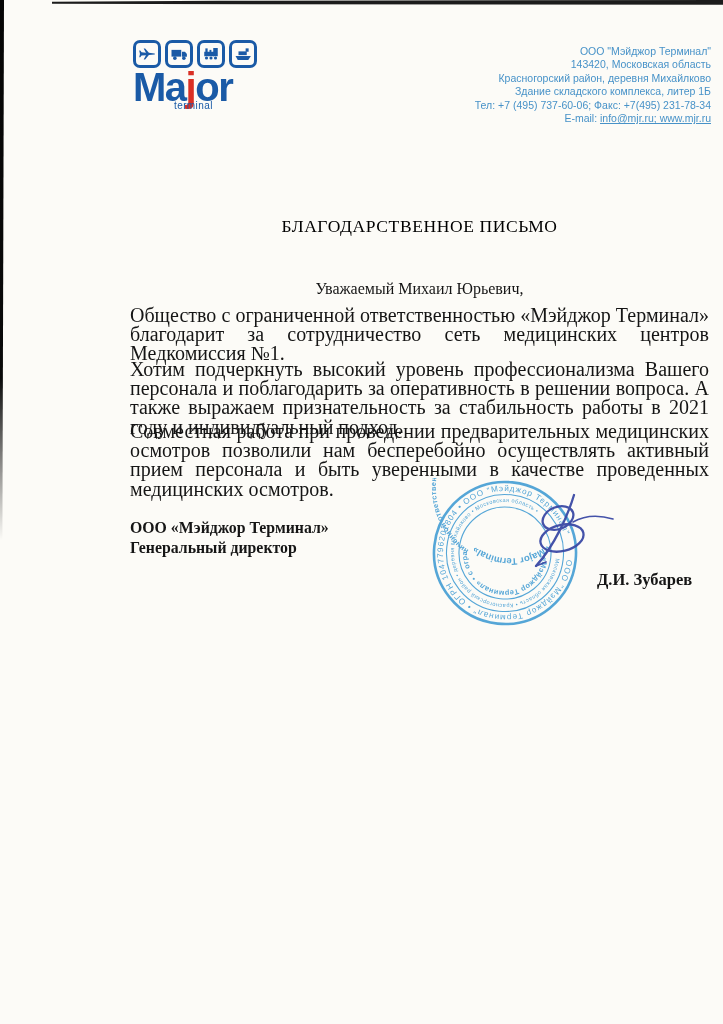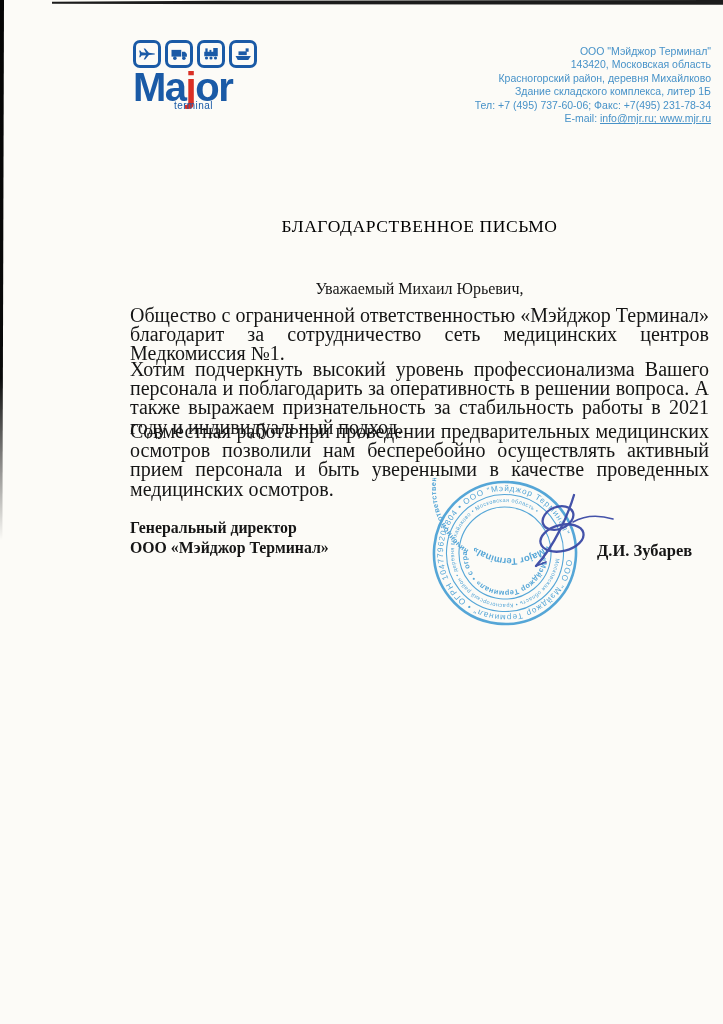--- a/index.html
+++ b/index.html
@@ -46,21 +46,21 @@
   .contacts .u{text-decoration:underline;}
   
   .title{
     position:absolute; top:216px; left:130px; width:579px; text-align:center;
     font-size:17.5px; letter-spacing:0.6px; color:#000000; white-space:nowrap;
   }
   .salutation{position:absolute; top:280px; left:130px; width:579px; text-align:center; font-size:16px;}
   .para{position:absolute; left:130px; width:579px; text-align:justify; font-size:20px; line-height:19.2px;}
   .p1{top:306px;} .p2{top:360px;} .p3{top:422px;}
   .signer{position:absolute; left:130px; top:518px; font-weight:bold; font-size:15.8px; line-height:20px;}
-  .signer-name{position:absolute; left:597px; top:541px; font-weight:bold; font-size:16.5px; white-space:nowrap;}
+  .signer-name{position:absolute; left:597px; top:570px; font-weight:bold; font-size:16.5px; white-space:nowrap;}
   
   .stamp{position:absolute; left:430px; top:478px; width:150px; height:150px; opacity:.88;}
   .stamp text{font-family:"Liberation Sans", sans-serif;}
   .autograph{position:absolute; left:505px; top:485px; width:130px; height:95px;}
 </style>
 </head>
 <body>
 
 <div class="page">
 
@@ -114,22 +114,22 @@
     <div><span>E-mail: </span><span class="u">info@mjr.ru; www.mjr.ru</span></div>
   </div>
 
   <div class="title">БЛАГОДАРСТВЕННОЕ ПИСЬМО</div>
   <div class="salutation">Уважаемый Михаил Юрьевич,</div>
   <div class="para p1">Общество с ограниченной ответственностью «Мэйджор Терминал» благодарит за сотрудничество сеть медицинских центров Медкомиссия №1.</div>
   <div class="para p2">Хотим подчеркнуть высокий уровень профессионализма Вашего персонала и поблагодарить за оперативность в решении вопроса. А также выражаем признательность за стабильность работы в 2021 году и индивидуальный подход.</div>
   <div class="para p3">Совместная работа при проведении предварительных медицинских осмотров позволили нам бесперебойно осуществлять активный прием персонала и быть уверенными в качестве проведенных медицинских осмотров.</div>
 
   <div class="signer">
+    <div>ООО «Мэйджор Терминал»</div>
     <div>Генеральный директор</div>
-    <div>ООО «Мэйджор Терминал»</div>
   </div>
   <div class="signer-name">Д.И. Зубарев</div>
 
   <svg class="stamp" viewBox="0 0 150 150">
     <defs>
       <path id="ringO" d="M75,75 m-62,0 a62,62 0 1,1 124,0 a62,62 0 1,1 -124,0"></path>
       <path id="ringM" d="M75,75 m-51,0 a51,51 0 1,1 102,0 a51,51 0 1,1 -102,0"></path>
       <path id="ringI" d="M75,75 m-38,0 a38,38 0 1,1 76,0 a76,76 0 1,1 -76,0"></path>
       <path id="arcC" d="M30,92 A57,57 0 0 1 120,92"></path>
     </defs>

